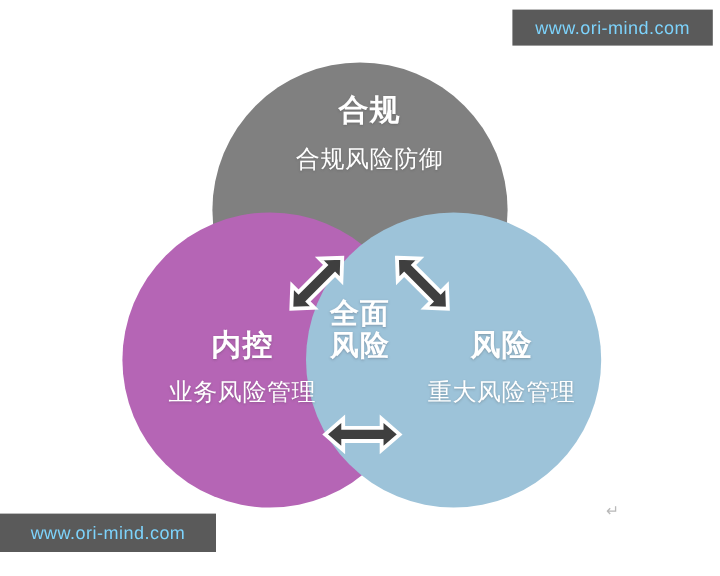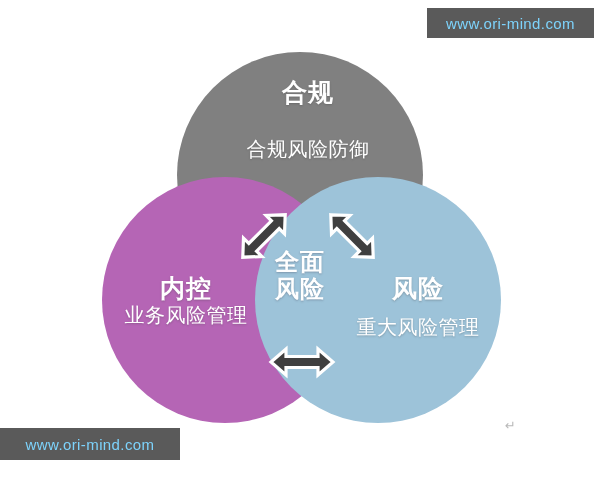--- a/index.html
+++ b/index.html
@@ -56,28 +56,28 @@
     font-weight: normal;
     letter-spacing: 0.5px;
     text-shadow: 0 1px 2px rgba(60,60,60,0.30);
   }
 
   #label-top {
     left: 218px;
     top: 78px;
     width: 180px;
   }
-  #label-top .label-sub { margin-top: 30px; }
+  #label-top .label-sub { margin-top: 14px; }
 
   #label-left {
-    left: 96px;
+    left: 112px;
     top: 274px;
     width: 180px;
   }
-  #label-left .label-sub { }
+  #label-left .label-sub { margin-top: 12px; }
 
   #label-right {
     left: 328px;
     top: 274px;
     width: 180px;
   }
   #label-right .label-sub { margin-top: 12px; }
 
   #label-center {
     left: 258px;

